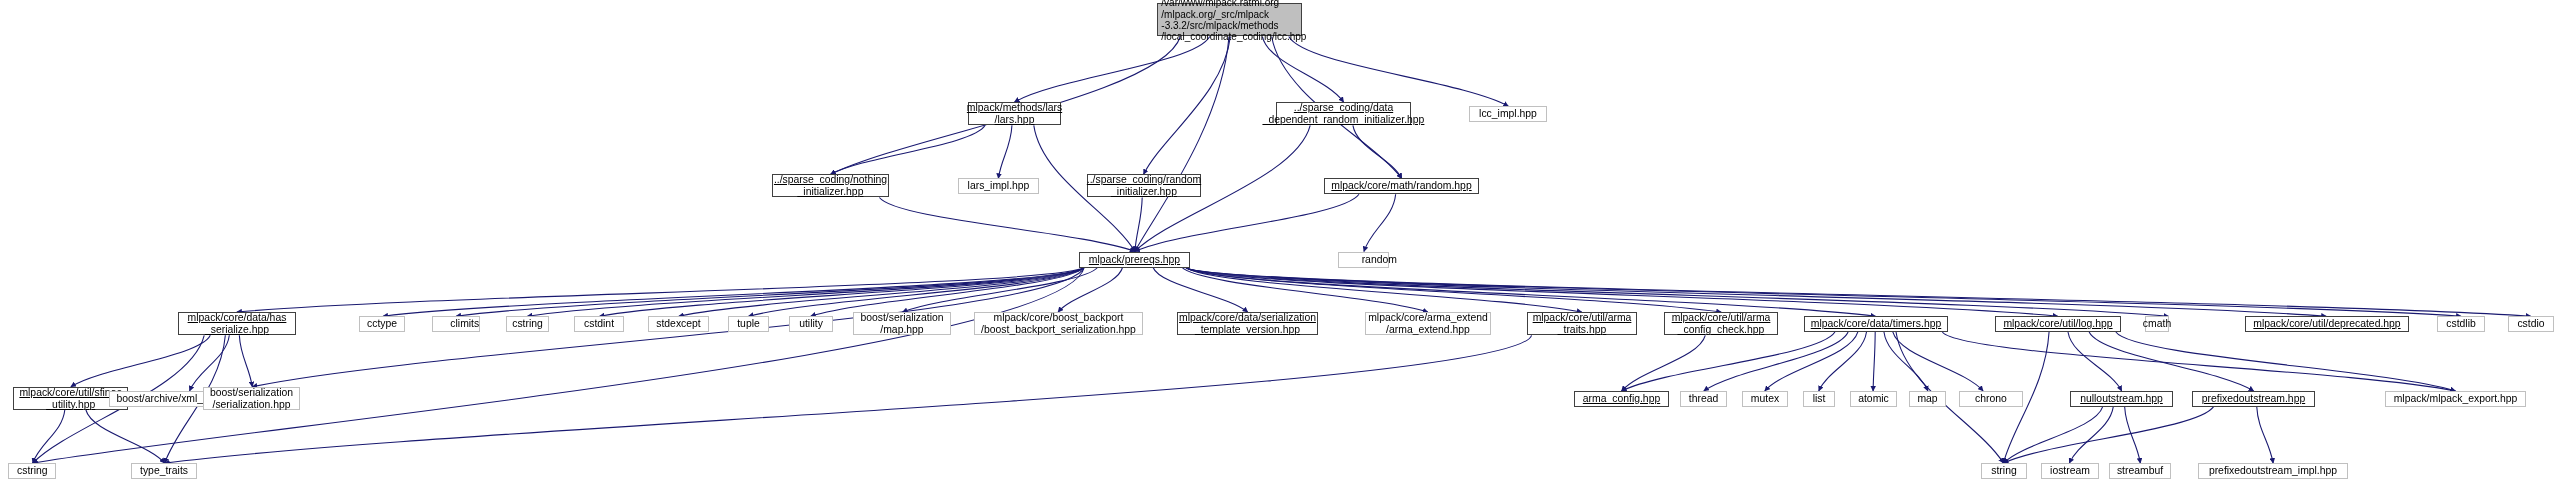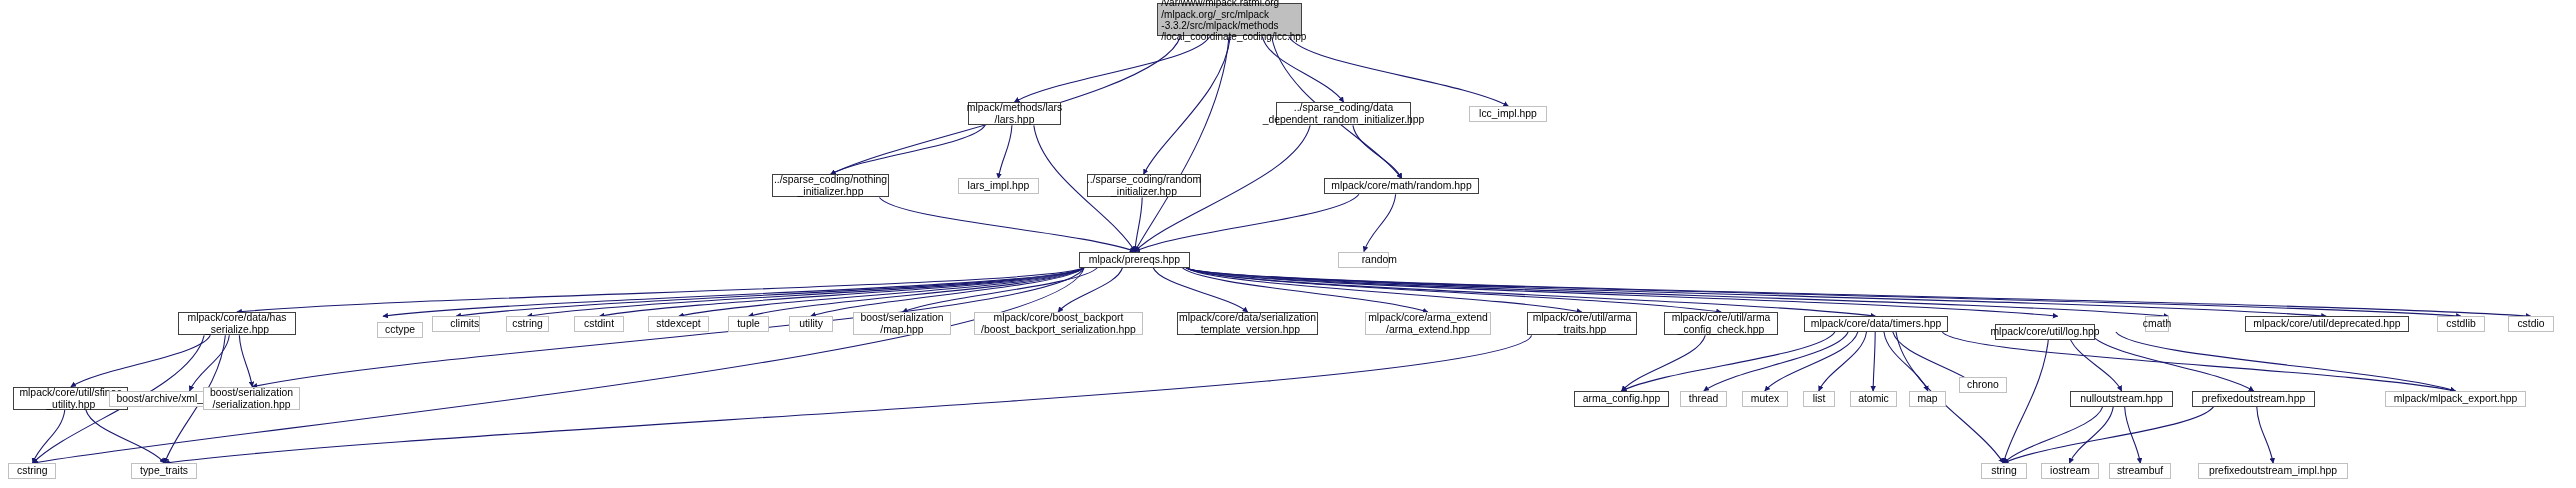--- a/index.html
+++ b/index.html
@@ -16,21 +16,21 @@
     text-align:center;
     background:#ffffff;
     border:0.8px solid #c0c0c0;
     color:#000000;
     font-size:10.4px;
     line-height:1.12;
     white-space:pre-line;
     padding:0.8px 2.5px;
     z-index:3;
   }
-  .node.hdr{ border:1.3px solid #404040; }
+  .node.hdr{ border:1.3px solid #404040;text-decoration:underline; }
   .node.root{ background:#bfbfbf; border:1.3px solid #404040; text-align:left; justify-content:flex-start; padding:1.7px 3.3px; }
 </style>
 </head>
 <body>
 
 <div id="graph">
   <svg id="edges" viewBox="0 0 3103 588" xmlns="http://www.w3.org/2000/svg">
     <defs>
       <marker id="arrow" viewBox="0 0 10 10" refX="9" refY="5" markerWidth="5.2" markerHeight="5.2" orient="auto-start-reverse">
         <path d="M 0 0 L 10 5 L 0 10 z" fill="#191970"></path>
@@ -117,57 +117,57 @@
       <div class="node hdr" style="left: 772px; top: 174px; width: 117px; height: 23px;">../sparse_coding/nothing
 _initializer.hpp</div>
       <div class="node" style="left: 958px; top: 178px; width: 81px; height: 16px;">lars_impl.hpp</div>
       <div class="node hdr" style="left: 1087px; top: 174px; width: 114px; height: 23px;">../sparse_coding/random
 _initializer.hpp</div>
       <div class="node hdr" style="left: 1324px; top: 178px; width: 155px; height: 16px;">mlpack/core/math/random.hpp</div>
       <div class="node hdr" style="left: 1079px; top: 252px; width: 111px; height: 16px;">mlpack/prereqs.hpp</div>
       <div class="node" style="left: 1338px; top: 252px; width: 51px; height: 16px; padding-left: 34px;">random</div>
       <div class="node hdr" style="left: 178px; top: 312px; width: 118px; height: 23px;">mlpack/core/data/has
 _serialize.hpp</div>
-      <div class="node" style="left: 377px; top: 316px; width: 46px; height: 16px; margin-top: 6px;">cctype</div>
+      <div class="node" style="left: 359px; top: 316px; width: 46px; height: 16px;">cctype</div>
       <div class="node" style="left: 432px; top: 316px; width: 48px; height: 16px; padding-left: 20px;">climits</div>
       <div class="node" style="left: 506px; top: 316px; width: 43px; height: 16px;">cstring</div>
       <div class="node" style="left: 574px; top: 316px; width: 50px; height: 16px;">cstdint</div>
       <div class="node" style="left: 648px; top: 316px; width: 61px; height: 16px;">stdexcept</div>
       <div class="node" style="left: 728px; top: 316px; width: 41px; height: 16px;">tuple</div>
       <div class="node" style="left: 789px; top: 316px; width: 44px; height: 16px;">utility</div>
       <div class="node" style="left: 853px; top: 312px; width: 98px; height: 23px;">boost/serialization
 /map.hpp</div>
       <div class="node" style="left: 974px; top: 312px; width: 169px; height: 23px;">mlpack/core/boost_backport
 /boost_backport_serialization.hpp</div>
       <div class="node hdr" style="left: 1177px; top: 312px; width: 141px; height: 23px;">mlpack/core/data/serialization
 _template_version.hpp</div>
       <div class="node" style="left: 1365px; top: 312px; width: 126px; height: 23px;">mlpack/core/arma_extend
 /arma_extend.hpp</div>
       <div class="node hdr" style="left: 1527px; top: 312px; width: 110px; height: 23px;">mlpack/core/util/arma
 _traits.hpp</div>
       <div class="node hdr" style="left: 1664px; top: 312px; width: 114px; height: 23px;">mlpack/core/util/arma
 _config_check.hpp</div>
       <div class="node hdr" style="left: 1804px; top: 316px; width: 144px; height: 16px;">mlpack/core/data/timers.hpp</div>
-      <div class="node hdr" style="left: 1995px; top: 316px; width: 100px; height: 16px; margin-top: 8px;">mlpack/core/util/log.hpp</div>
+      <div class="node hdr" style="left: 1995px; top: 316px; width: 126px; height: 16px;">mlpack/core/util/log.hpp</div>
       <div class="node" style="left: 2145px; top: 316px; width: 24px; height: 16px;">cmath</div>
       <div class="node hdr" style="left: 2245px; top: 316px; width: 164px; height: 16px;">mlpack/core/util/deprecated.hpp</div>
       <div class="node" style="left: 2437px; top: 316px; width: 48px; height: 16px;">cstdlib</div>
       <div class="node" style="left: 2508px; top: 316px; width: 46px; height: 16px;">cstdio</div>
       <div class="node hdr" style="left: 13.3px; top: 387px; width: 115px; height: 23px;">mlpack/core/util/sfinae
 _utility.hpp</div>
       <div class="node" style="left: 109px; top: 391px; width: 161px; height: 16px;">boost/archive/xml_oarchive.hpp</div>
       <div class="node" style="left: 203px; top: 387px; width: 97px; height: 23px;">boost/serialization
 /serialization.hpp</div>
       <div class="node hdr" style="left: 1574px; top: 391px; width: 95px; height: 16px;">arma_config.hpp</div>
       <div class="node" style="left: 1680px; top: 391px; width: 47px; height: 16px;">thread</div>
       <div class="node" style="left: 1742px; top: 391px; width: 46px; height: 16px;">mutex</div>
       <div class="node" style="left: 1803px; top: 391px; width: 32px; height: 16px;">list</div>
       <div class="node" style="left: 1850px; top: 391px; width: 47px; height: 16px;">atomic</div>
       <div class="node" style="left: 1909px; top: 391px; width: 37px; height: 16px;">map</div>
-      <div class="node" style="left: 1959px; top: 377px; width: 48px; height: 16px;">chrono</div>
+      <div class="node" style="left: 1959px; top: 391px; width: 64px; height: 16px;">chrono</div>
       <div class="node hdr" style="left: 2070px; top: 391px; width: 103px; height: 16px;">nulloutstream.hpp</div>
       <div class="node hdr" style="left: 2192px; top: 391px; width: 123px; height: 16px;">prefixedoutstream.hpp</div>
       <div class="node" style="left: 2385px; top: 391px; width: 141px; height: 16px;">mlpack/mlpack_export.hpp</div>
       <div class="node" style="left: 8.3px; top: 463px; width: 48px; height: 16px;">cstring</div>
       <div class="node" style="left: 131px; top: 463px; width: 66px; height: 16px;">type_traits</div>
       <div class="node" style="left: 1981px; top: 463px; width: 46px; height: 16px;">string</div>
       <div class="node" style="left: 2041px; top: 463px; width: 58px; height: 16px;">iostream</div>
       <div class="node" style="left: 2109px; top: 463px; width: 62px; height: 16px;">streambuf</div>
       <div class="node" style="left: 2198px; top: 463px; width: 150px; height: 16px;">prefixedoutstream_impl.hpp</div>
     </div>

